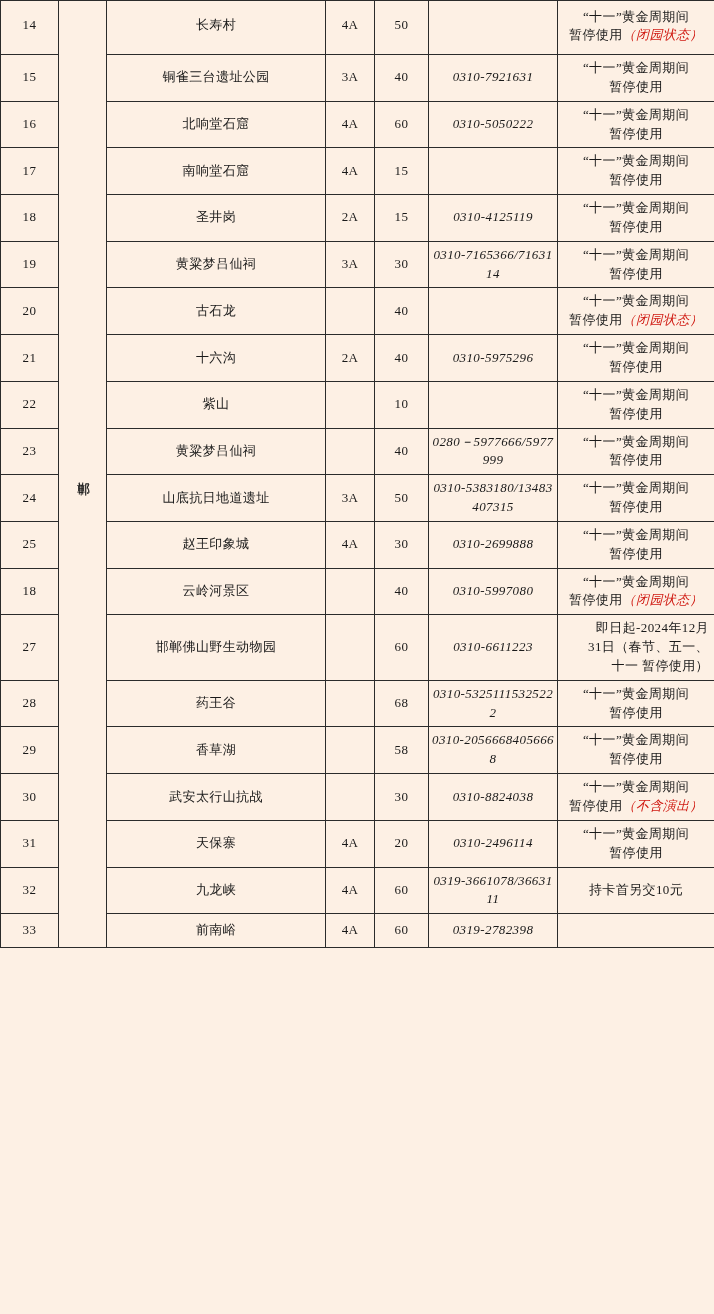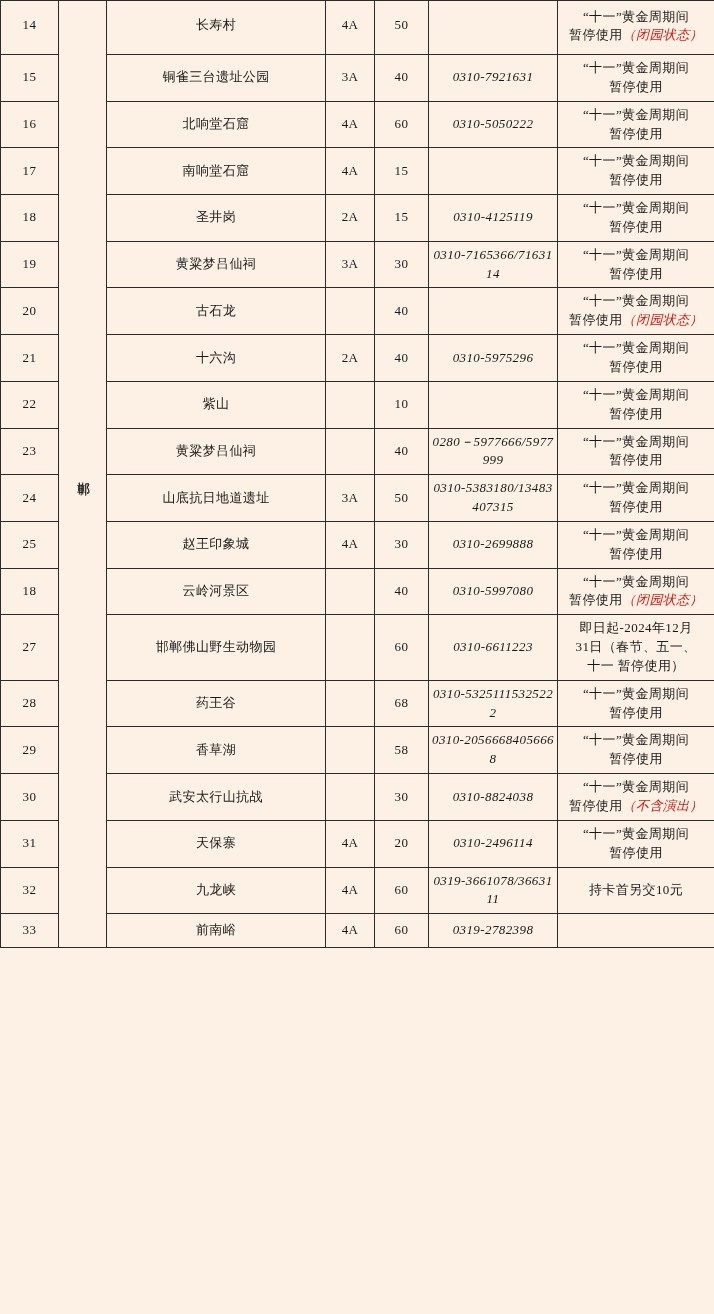--- a/index.html
+++ b/index.html
@@ -224,21 +224,21 @@
             <div>“十一”黄金周期间</div>
             <div>暂停使用<span class="red">（闭园状态）</span></div>
           </td>
         </tr>
         <tr>
           <td class="idx">27</td>
           <td class="name">邯郸佛山野生动物园</td>
           <td class="lvl"></td>
           <td class="price">60</td>
           <td class="tel">0310-6611223</td>
-          <td class="note" style="text-align: center; padding: 4px 5px;">
+          <td class="note" style="text-align: right; padding: 4px 5px;">
             <div>即日起-2024年12月</div>
             <div>31日（春节、五一、</div>
             <div>十一 暂停使用）</div>
           </td>
         </tr>
         <tr>
           <td class="idx">28</td>
           <td class="name">药王谷</td>
           <td class="lvl"></td>
           <td class="price">68</td>

